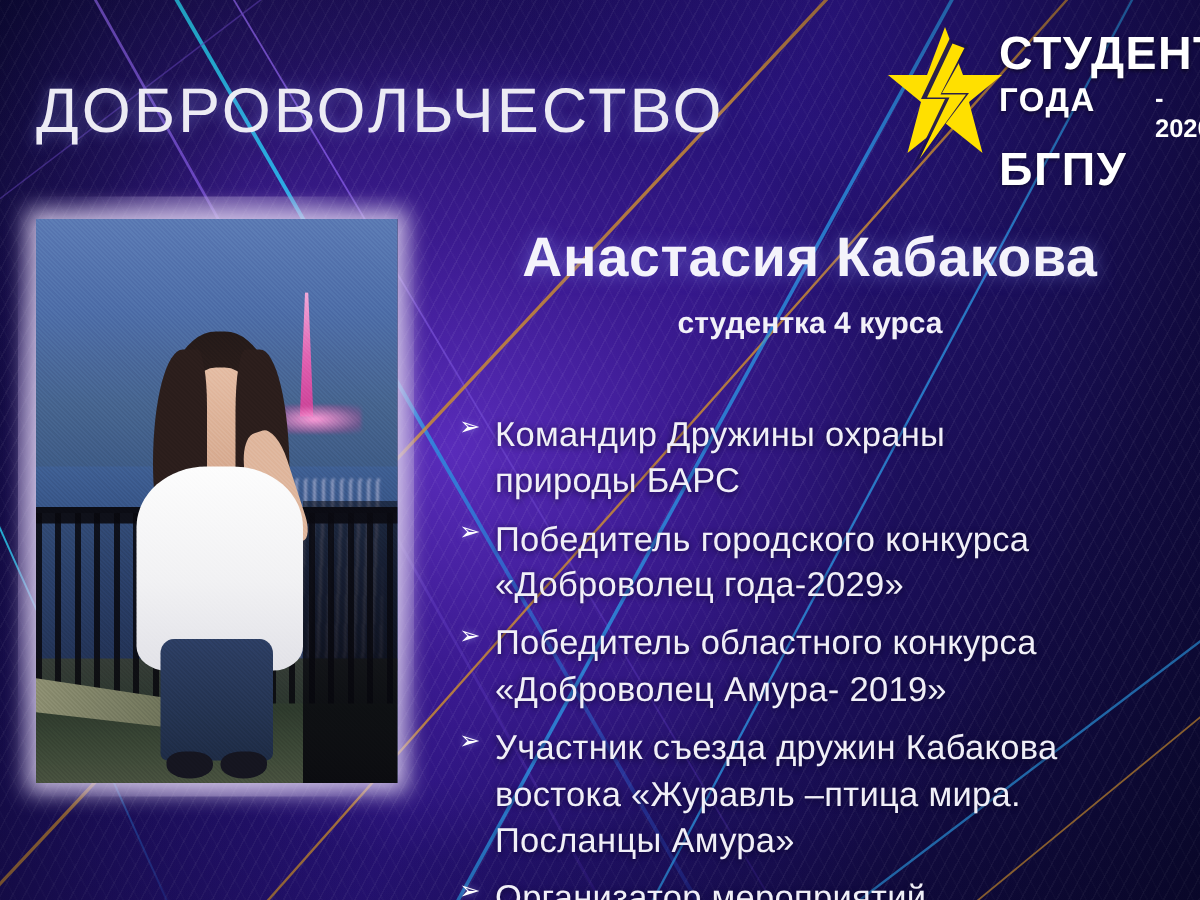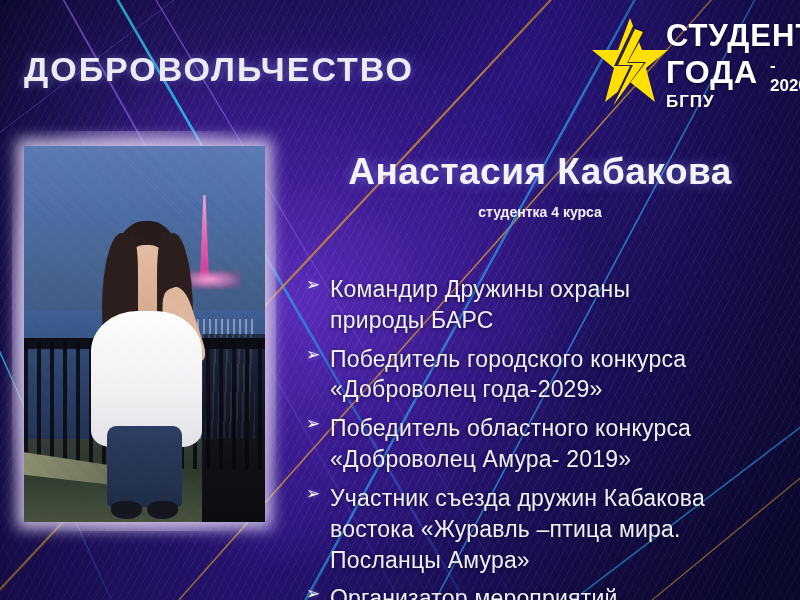--- a/index.html
+++ b/index.html
@@ -97,44 +97,44 @@
     background:#151520;border-radius:40% 45% 50% 50%;}
   #photo .shoe2{position:absolute;left:50%;top:93%;width:26%;height:6%;
     background:#151520;border-radius:45% 40% 50% 50%;}
   #photo .grain{position:absolute;inset:0;
     background-image:repeating-linear-gradient(45deg,rgba(255,255,255,0.035) 0 1px,rgba(0,0,0,0.035) 1px 2px);
     mix-blend-mode:overlay;}
 
   
   #header-title{
     position:absolute;left:24px;top:50px;
-    font-size:34px;font-weight:700;letter-spacing:2px;color:#ecebf4;
+    font-size:42px;font-weight:400;letter-spacing:2px;color:#ecebf4;
     text-shadow:0 0 10px rgba(160,170,255,0.45);
     white-space:nowrap;
   }
 
   
   #logo{position:absolute;left:588px;top:14px;width:206px;height:108px;}
   #logo svg{position:absolute;left:0;top:2px;}
   #logo-text{position:absolute;left:78px;top:6px;width:128px;color:#fff;}
   .logo-line{font-weight:700;letter-spacing:1px;line-height:1.0;
     text-shadow:0 1px 3px rgba(0,0,0,0.5);}
   #logo-l1{font-size:31px;}
-  #logo-l2{font-size:32px;margin-top:5px;position:relative;}
-  #logo-l3{font-size:17px;margin-top:5px;}
+  #logo-l2{font-size:22px;margin-top:5px;position:relative;}
+  #logo-l3{font-size:31px;margin-top:19px;}
   #logo-year{position:absolute;left:104px;top:36px;font-size:17px;font-weight:700;color:#fff;}
 
   
   #name-block{position:absolute;left:290px;top:152px;width:500px;text-align:center;}
   #person-name{
     font-size:37px;font-weight:700;color:#f4f3fb;letter-spacing:0.5px;
     text-shadow:0 0 12px rgba(150,160,255,0.5);
     line-height:1.08;
   }
-  .sub{font-size:14px;font-weight:700;color:#f2f1f8;line-height:1.35;}
+  .sub{font-size:20px;font-weight:700;color:#f2f1f8;line-height:1.35;}
   #sub1{margin-top:11px;}
 
   
   #bullets{position:absolute;left:306px;top:274px;width:420px;}
   .bullet-row{display:flex;align-items:flex-start;margin-bottom:8px;}
   .bullet-mark{
     flex:0 0 auto;width:24px;color:#ffffff;font-size:17px;line-height:1.33;
     text-shadow:0 0 5px rgba(180,190,255,0.55);
   }
   .bullet-text{

